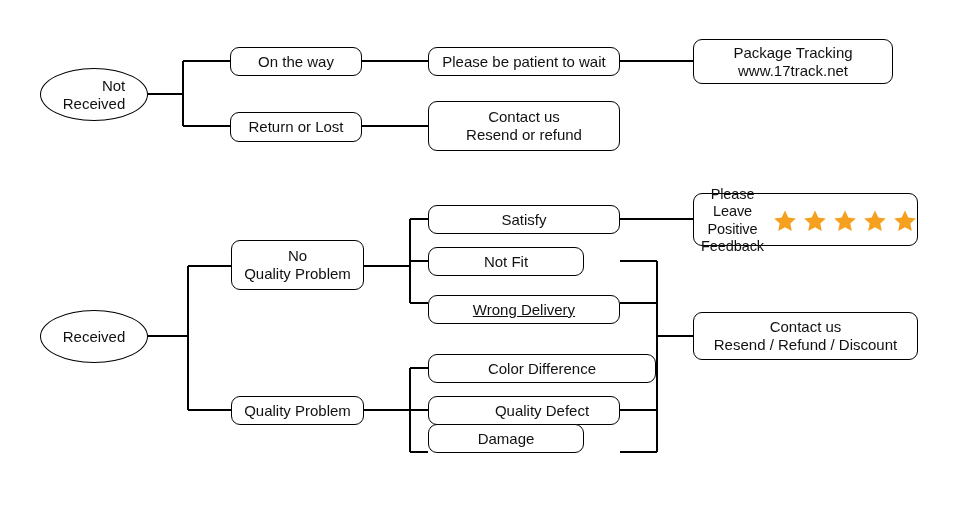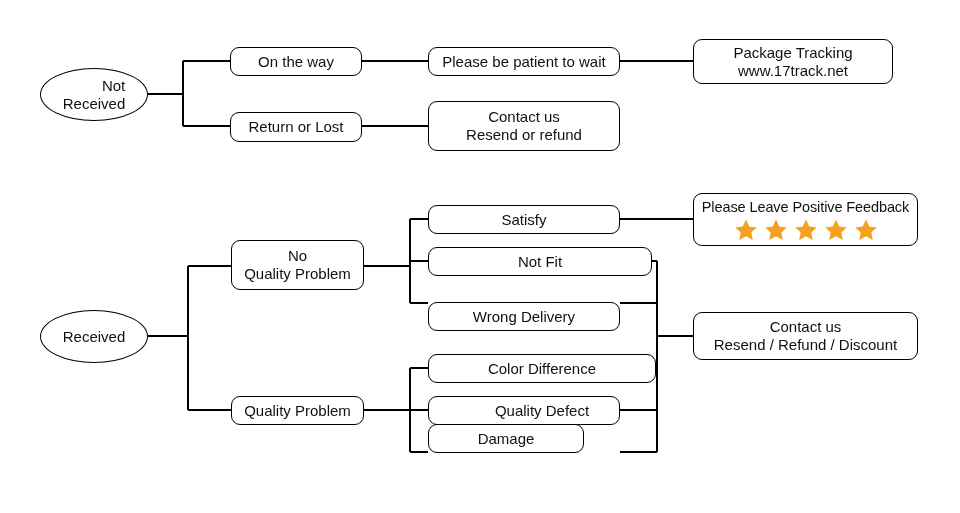--- a/index.html
+++ b/index.html
@@ -50,21 +50,20 @@
   .rbox {
     border-radius: 9px;
   }
   .ellipse {
     border-radius: 50%;
     border: 1.2px solid #000000;
     text-align: right;
   }
   .fs15 { font-size: 15px; }
   .feedback {
-    flex-direction: column;
     justify-content: center;
     gap: 2px;
     padding-top: 2px;
   }
   .feedback .fb-label {
     font-size: 14.5px;
     letter-spacing: -0.1px;
   }
   .stars {
     display: flex;
@@ -138,23 +137,23 @@
 
   <div class="node ellipse fs15" style="left:40px; top:310px; width:108px; height:53px;">Received</div>
 
   <div class="node rbox fs15" style="left:231px; top:240px; width:133px; height:50px;">No
 Quality Problem</div>
 
   <div class="node rbox fs15" style="left:231px; top:396px; width:133px; height:29px;">Quality Problem</div>
 
   <div class="node rbox fs15" style="left:428px; top:205px; width:192px; height:29px;">Satisfy</div>
 
-  <div class="node rbox fs15" style="left:428px; top:247px; width:224px; height:29px;">Not Fit</div>
+  <div class="node rbox fs15" style="left:428px; top:247px; width:156px; height:29px;">Not Fit</div>
 
-  <div class="node rbox fs15" style="left:428px; top:302px; width:192px; height:29px;">Wrong Delivery</div>
+  <div class="node rbox fs15" style="left:428px; top:295px; width:192px; height:29px;text-decoration:underline;">Wrong Delivery</div>
 
   <div class="node rbox fs15" style="left:428px; top:354px; width:228px; height:29px;">Color Difference</div>
 
   <div class="node rbox fs15" style="left:428px; top:396px; width:192px; height:29px;padding-left:36px;">Quality Defect</div>
 
   <div class="node rbox fs15" style="left:428px; top:424px; width:156px; height:29px;">Damage</div>
 
   <div class="node rbox feedback" style="left:693px; top:193px; width:225px; height:53px;">
     <span class="fb-label">Please Leave Positive Feedback</span>
     <span class="stars"><svg class="star" viewBox="0 0 24 24">

